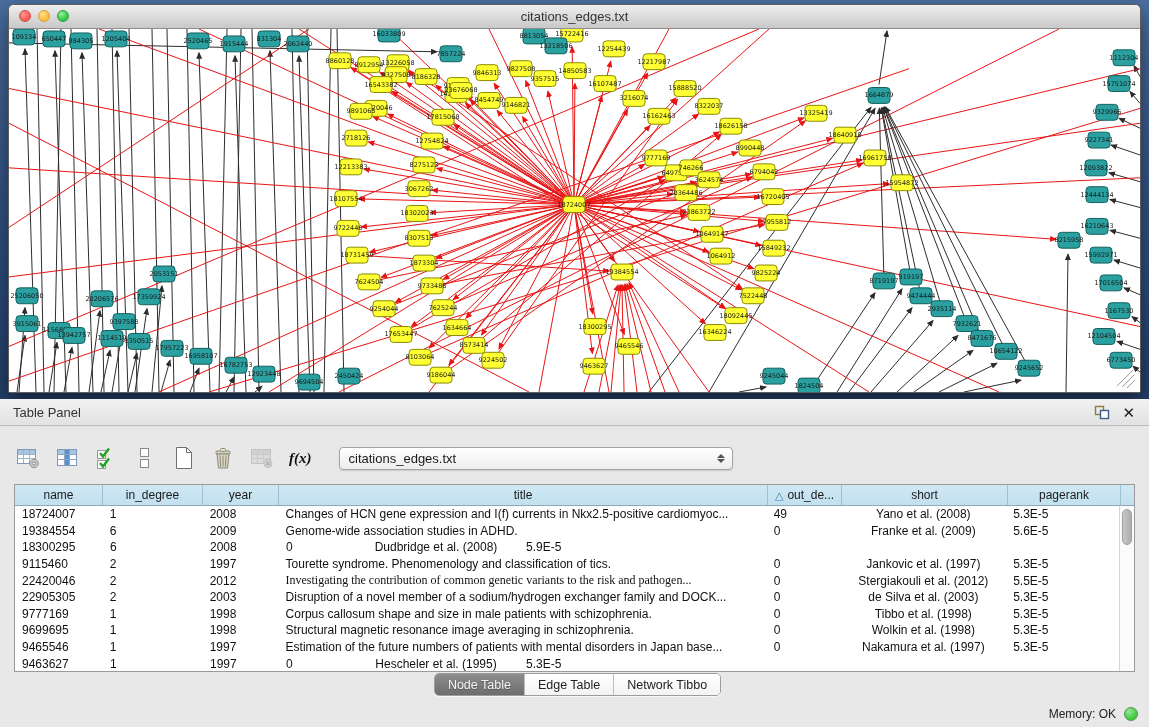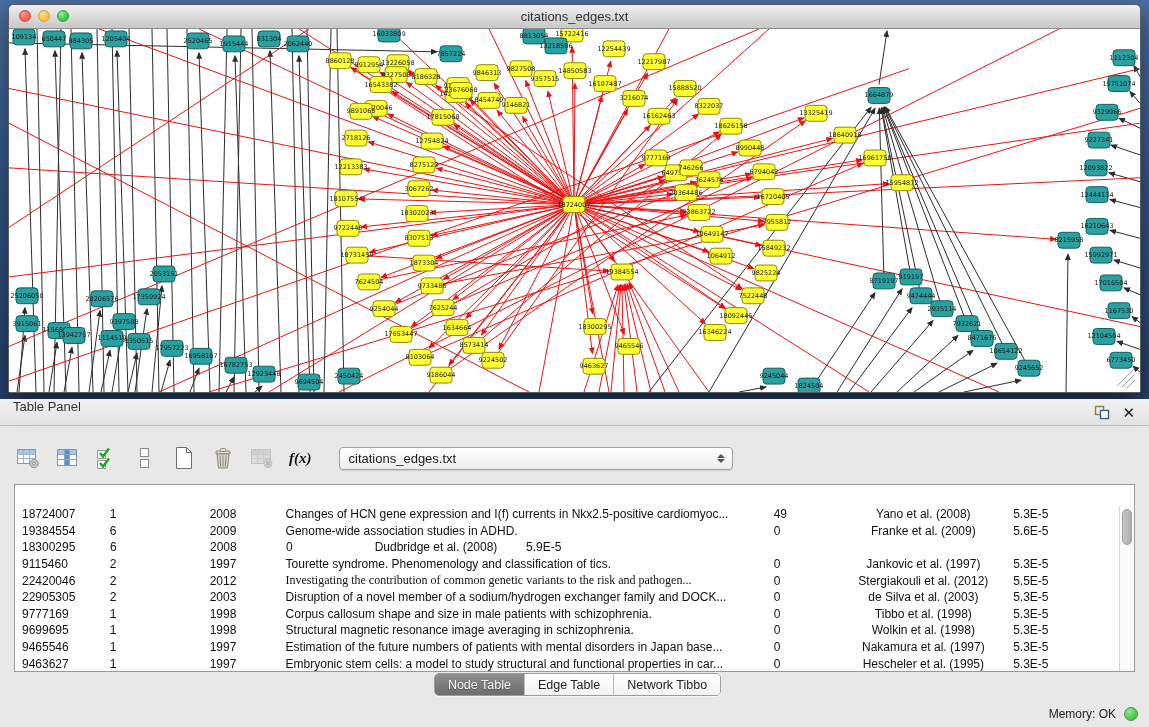--- a/index.html
+++ b/index.html
@@ -31,21 +31,21 @@
   .tl-red{background:radial-gradient(circle at 35% 30%,#ff9a92,#f95e57 60%);border:1px solid #ce4840;}
   .tl-yellow{background:radial-gradient(circle at 35% 30%,#ffe092,#fdbd40 60%);border:1px solid #d6a138;}
   .tl-green{background:radial-gradient(circle at 35% 30%,#9aef9c,#35c84b 60%);border:1px solid #2da33f;}
   .graph-canvas{position:absolute;left:0;top:24px;right:0;bottom:0;background:#fff;}
   .graph-canvas svg{display:block;width:100%;height:100%;}
   
   .panel-header{
     position:absolute;left:0;top:399px;width:1149px;height:27px;
     background:linear-gradient(180deg,#f1f1f1,#e2e2e2);
     border-bottom:1px solid #bdbdbd;box-sizing:border-box;
-    display:flex;
+    display:flex;align-items:center;
   }
   .panel-header .ph-title{font-size:13px;color:#333;margin-left:13px;flex:1;}
   .panel-header .ph-icons{display:flex;align-items:center;gap:12px;margin-right:14px;}
   .ph-close{font-size:15px;font-weight:bold;color:#1a1a1a;line-height:1;cursor:default;}
   .toolbar{
     position:absolute;left:14px;top:442px;height:32px;display:flex;align-items:center;gap:11px;
   }
   .tb-icon{width:28px;height:28px;display:flex;align-items:center;justify-content:center;}
   .fx-label{font-family:"Liberation Serif","DejaVu Serif",serif;font-style:italic;font-weight:bold;
     font-size:15px;color:#111;margin:0 4px 0 2px;}
@@ -897,20 +897,29 @@
   <div class="dropdown">
     <span class="dd-text">citations_edges.txt</span>
     <span class="dd-arrows">
       <i class="dd-up"></i>
         <i class="dd-down"></i>
     </span>
   </div>
 </div>
 
 <div class="table-wrap">
+  <div class="thead" id="thead">
+      <div class="th" style="width: 88px;">name</div>
+      <div class="th" style="width: 100px;">in_degree</div>
+      <div class="th" style="width: 76px;">year</div>
+      <div class="th" style="width: 489px;">title</div>
+      <div class="th" style="width: 74px;"><span class="sort-tri">△</span>out_de...</div>
+      <div class="th" style="width: 166px;">short</div>
+      <div class="th" style="width: 113px;">pagerank</div>
+    </div>
   <div class="tbody" id="tbody">
       <div class="tr">
         <div class="td" style="width: 88px;">18724007</div>
         <div class="td" style="width: 100px;">1</div>
         <div class="td" style="width: 76px;">2008</div>
         <div class="td" style="width: 489px;">Changes of HCN gene expression and I(f) currents in Nkx2.5-positive cardiomyoc...</div>
         <div class="td" style="width: 74px;">49</div>
         <div class="td center" style="width: 166px;">Yano et al. (2008)</div>
         <div class="td" style="width: 113px;">5.3E-5</div>
       </div>
@@ -982,21 +991,20 @@
         <div class="td" style="width: 76px;">1997</div>
         <div class="td" style="width: 489px;">Estimation of the future numbers of patients with mental disorders in Japan base...</div>
         <div class="td" style="width: 74px;">0</div>
         <div class="td center" style="width: 166px;">Nakamura et al. (1997)</div>
         <div class="td" style="width: 113px;">5.3E-5</div>
       </div>
       <div class="tr">
         <div class="td" style="width: 88px;">9463627</div>
         <div class="td" style="width: 100px;">1</div>
         <div class="td" style="width: 76px;">1997</div>
-        <div class="td" style="width: 489px;">Embryonic stem cells: a model to study structural and functional properties in car...</div>
         <div class="td" style="width: 74px;">0</div>
         <div class="td center" style="width: 166px;">Hescheler et al. (1995)</div>
         <div class="td" style="width: 113px;">5.3E-5</div>
       </div>
     </div>
   <div class="vscroll">
     <div class="vthumb"></div>
   </div>
 </div>
 

